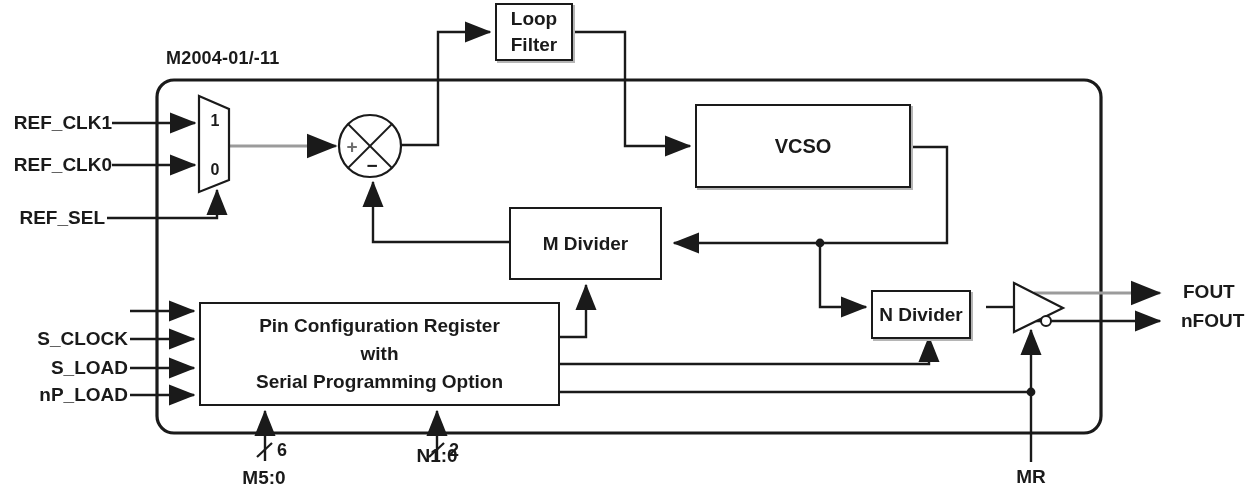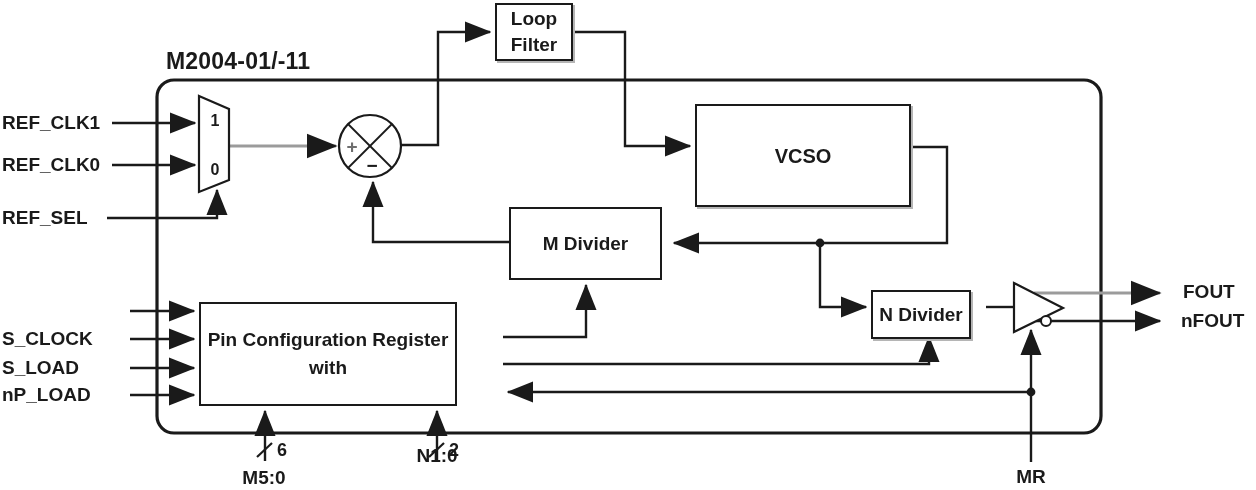--- a/index.html
+++ b/index.html
@@ -5,24 +5,24 @@
   html,body{margin:0;padding:0;background:#fff;}
   .stage{
     position:relative;width:1256px;height:490px;background:#fff;
     font-family:"Liberation Sans",sans-serif;color:#1a1a1a;overflow:hidden;
   }
   .stage svg{position:absolute;left:0;top:0;}
   .lbl{
     position:absolute;font-weight:bold;font-size:19px;line-height:22px;
     white-space:nowrap;color:#1a1a1a;
   }
-  .lbl.right{}
+  .lbl.right{text-align:right;}
   .lbl.center{text-align:center;}
   .title{
-    position:absolute;left:166px;top:48px;font-weight:bold;font-size:23px;
+    position:absolute;left:166px;top:48px;font-weight:bold;font-size:18px;
     letter-spacing:0.2px;color:#1a1a1a;
   }
   .block{
     position:absolute;box-sizing:border-box;background:#fff;
     border:2px solid #1a1a1a;display:flex;flex-direction:column;
     align-items:center;justify-content:center;font-weight:bold;
     font-size:19px;color:#1a1a1a;text-align:center;
   }
   .block.shadow{box-shadow:2px 2px 0 #b5b5b5;}
   .block span{display:block;line-height:26px;}
@@ -103,35 +103,36 @@
     <circle cx="1046" cy="321" r="5" fill="#fff" stroke="#1a1a1a" stroke-width="2"></circle>
   </svg>
 
   <div class="title">M2004-01/-11</div>
 
   <div class="block shadow" style="left:495px;top:3px;width:78px;height:58px;">
     <span>Loop</span>
     <span>Filter</span>
   </div>
 
-  <div class="block shadow" style="left:695px;top:104px;width:216px;height:103px;font-size:20px;">
+  <div class="block shadow" style="left:695px;top:104px;width:216px;height:84px;font-size:20px;">
     <span>VCSO</span>
   </div>
 
   <div class="block" style="left:509px;top:207px;width:153px;height:73px;">
     <span>M Divider</span>
   </div>
 
   <div class="block shadow" style="left:871px;top:290px;width:100px;height:49px;">
     <span>N Divider</span>
   </div>
 
-  <div class="block register" style="left:199px;top:302px;width:258px;height:104px;">
+  <div class="block register" style="left:199px;top:302px;width:361px;height:104px;">
     <span>Pin Configuration Register</span>
     <span>with</span>
+    <span>Serial Programming Option</span>
   </div>
 
   <div class="lbl center tiny" style="left:206px;top:112px;width:18px;">1</div>
   <div class="lbl center tiny" style="left:206px;top:161px;width:18px;">0</div>
 
   <div class="pd-sign" style="left:343px;top:137px;color:#6e6e6e;">+</div>
   <div class="pd-sign" style="left:363px;top:156px;">−</div>
 
   <div class="lbl right" style="left:2px;top:112px;width:110px;">REF_CLK1</div>
   <div class="lbl right" style="left:2px;top:154px;width:110px;">REF_CLK0</div>

